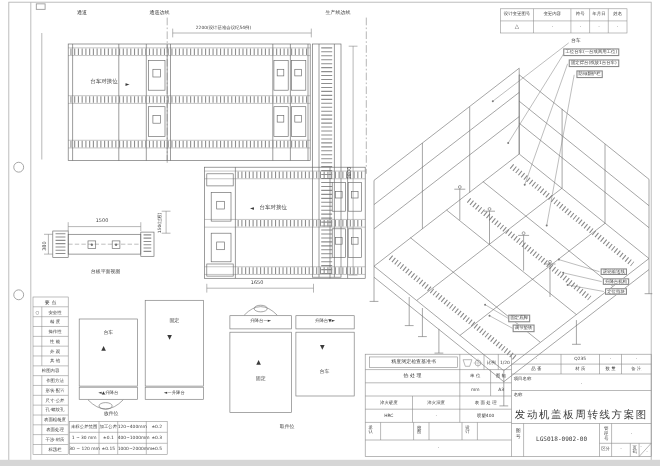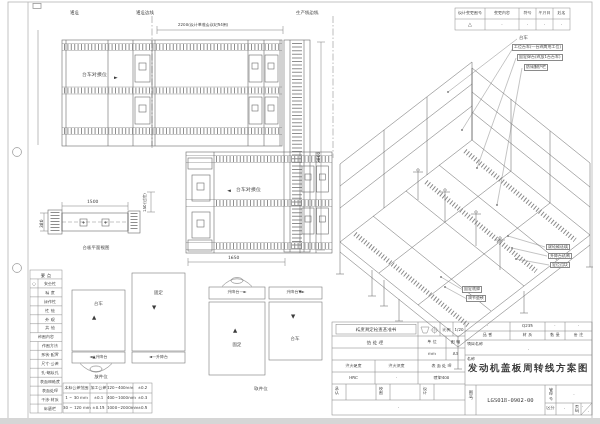--- a/index.html
+++ b/index.html
@@ -4,21 +4,21 @@
 <style>
   html,body{margin:0;padding:0;background:#ececec;}
   #sheet{position:relative;width:600px;height:424px;background:#fff;overflow:hidden;
          font-family:"DejaVu Sans",sans-serif;color:#3b3b3b;}
   svg{position:absolute;left:0;top:0;}
   .t{position:absolute;font-size:5px;line-height:1.15;white-space:nowrap;}
   .c{text-align:center;}
   .f4{font-size:4px;}
   .f45{font-size:4.5px;}
   .f55{font-size:5.5px;}
-  .ttl{font-size:9.5px;letter-spacing:1.5px;font-weight:bold;}
+  .ttl{font-size:9.5px;letter-spacing:1.5px;font-weight:normal;margin-top:10px;}
   .mono{font-family:"DejaVu Sans Mono",monospace;}
   .vt{transform-origin:0 0;transform:rotate(-90deg);}
   .bx{border:0.5px solid #8a8a8a;padding:0 1px;background:#fff;}
   .stk{white-space:normal;word-break:break-all;text-align:center;line-height:1.15;}
   .strip{position:absolute;left:0;top:418px;width:600px;height:6px;background:#d6d6d6;}
 </style>
 </head>
 <body>
 
 <div id="sheet">

